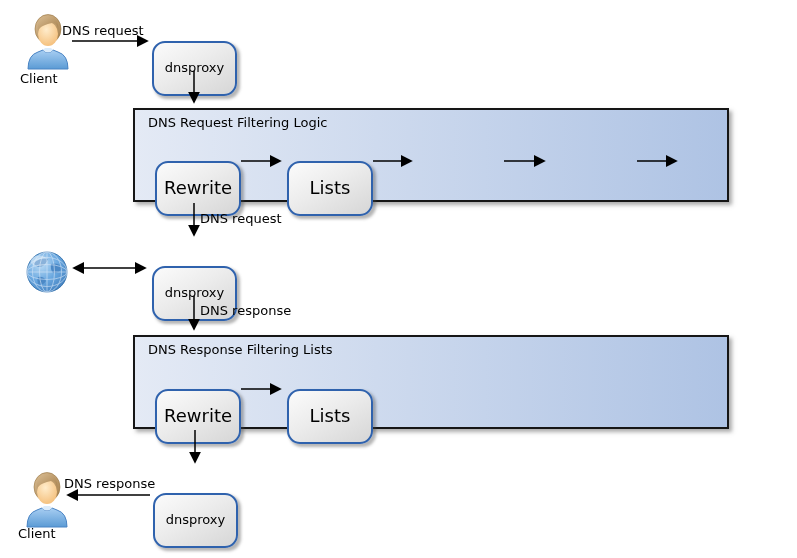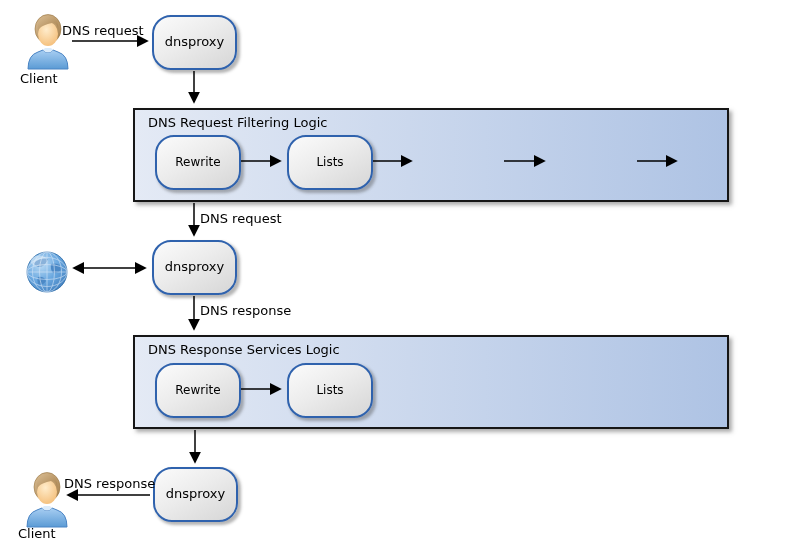--- a/index.html
+++ b/index.html
@@ -5,26 +5,26 @@
   html,body{margin:0;padding:0;background:#fff;}
   #canvas{
     position:relative;width:797px;height:558px;background:#fff;
     font-family:"DejaVu Sans","Liberation Sans",sans-serif;color:#000;
     overflow:hidden;
   }
   .node{
     position:absolute;width:85px;height:55px;box-sizing:border-box;
     background:linear-gradient(150deg,#fbfbfb 0%,#ececec 45%,#d6d6d6 100%);
     border:2px solid var(--node-border,#2f62ad);
-    border-radius:19px;
+    border-radius:13px;
     box-shadow:2.5px 2.5px 3px rgba(70,70,70,.4);
     display:flex;align-items:center;justify-content:center;
-    font-size:13px;text-align:center;white-space:pre-line;line-height:1.15;
+    font-size:13px;text-align:center;white-space:pre-line;line-height:1.15;margin-top:26px;
   }
-  .step{width:86px;font-size:12px;}
+  .step{width:86px;font-size:18px;}
   .container{
     position:absolute;left:133px;width:596px;height:94px;box-sizing:border-box;
     background:linear-gradient(to right,var(--container-left,#e4eaf5),var(--container-right,#aec3e4));
     border:2px solid var(--container-border,#161616);
     box-shadow:3px 3px 4px rgba(90,90,90,.5);
   }
   .container-title{position:absolute;left:13px;top:5px;font-size:13px;white-space:nowrap;}
   .elabel{position:absolute;font-size:13px;white-space:pre-line;line-height:1.15;}
   .center{text-align:left;}
   .icon{position:absolute;}
@@ -72,21 +72,21 @@
     </g>
     <ellipse cx="14" cy="11" rx="8.5" ry="5.5" fill="#ffffff" opacity="0.35"></ellipse>
   </svg>
 
 
   <div class="node" style="left:152px;top:240px">dnsproxy</div>
 
   <div class="elabel" style="left:200px;top:304px">DNS response</div>
 
   <div class="container" style="top:335px">
-    <div class="container-title">DNS Response Services Logic</div>
+    <div class="container-title">DNS Response Filtering Lists</div>
     <div class="node step" style="left:20px;top:26px">Rewrite</div>
     <div class="node step" style="left:152px;top:26px">Lists</div>
   </div>
 
   <div class="node" style="left:153px;top:467px">dnsproxy</div>
 
   <div class="elabel" style="left:64px;top:477px">DNS response</div>
 
   <svg class="icon" style="left:24px;top:468px" width="46" height="60" viewBox="0 0 46 60">
     <path d="M3,59 Q3,45 13,42 L18,40 Q23,45 28,40 L33,42 Q43,45 43,59 Z" fill="url(#pg-shirt)" stroke="#4a84c4" stroke-width="1"></path>

